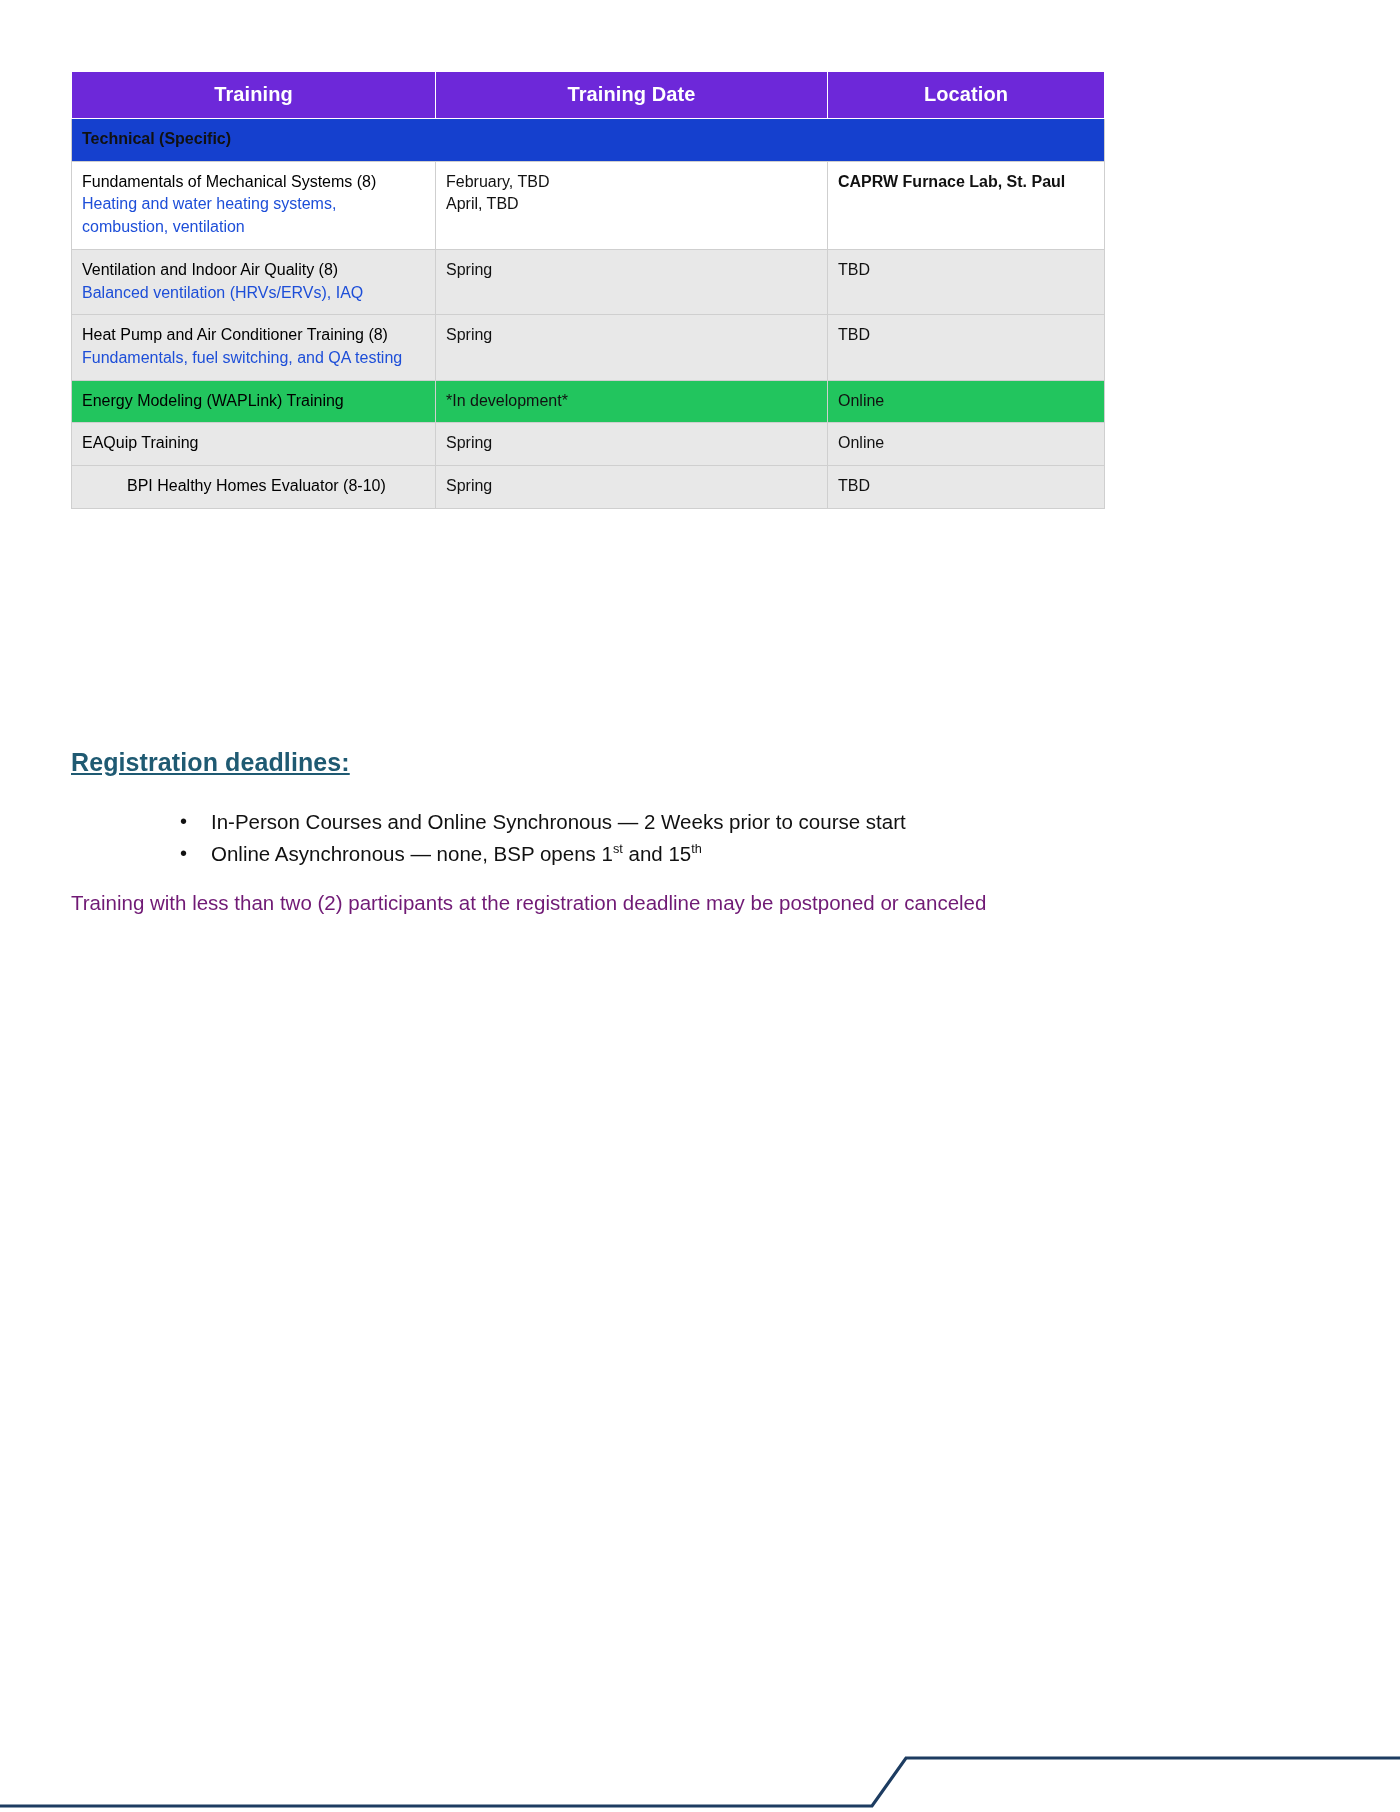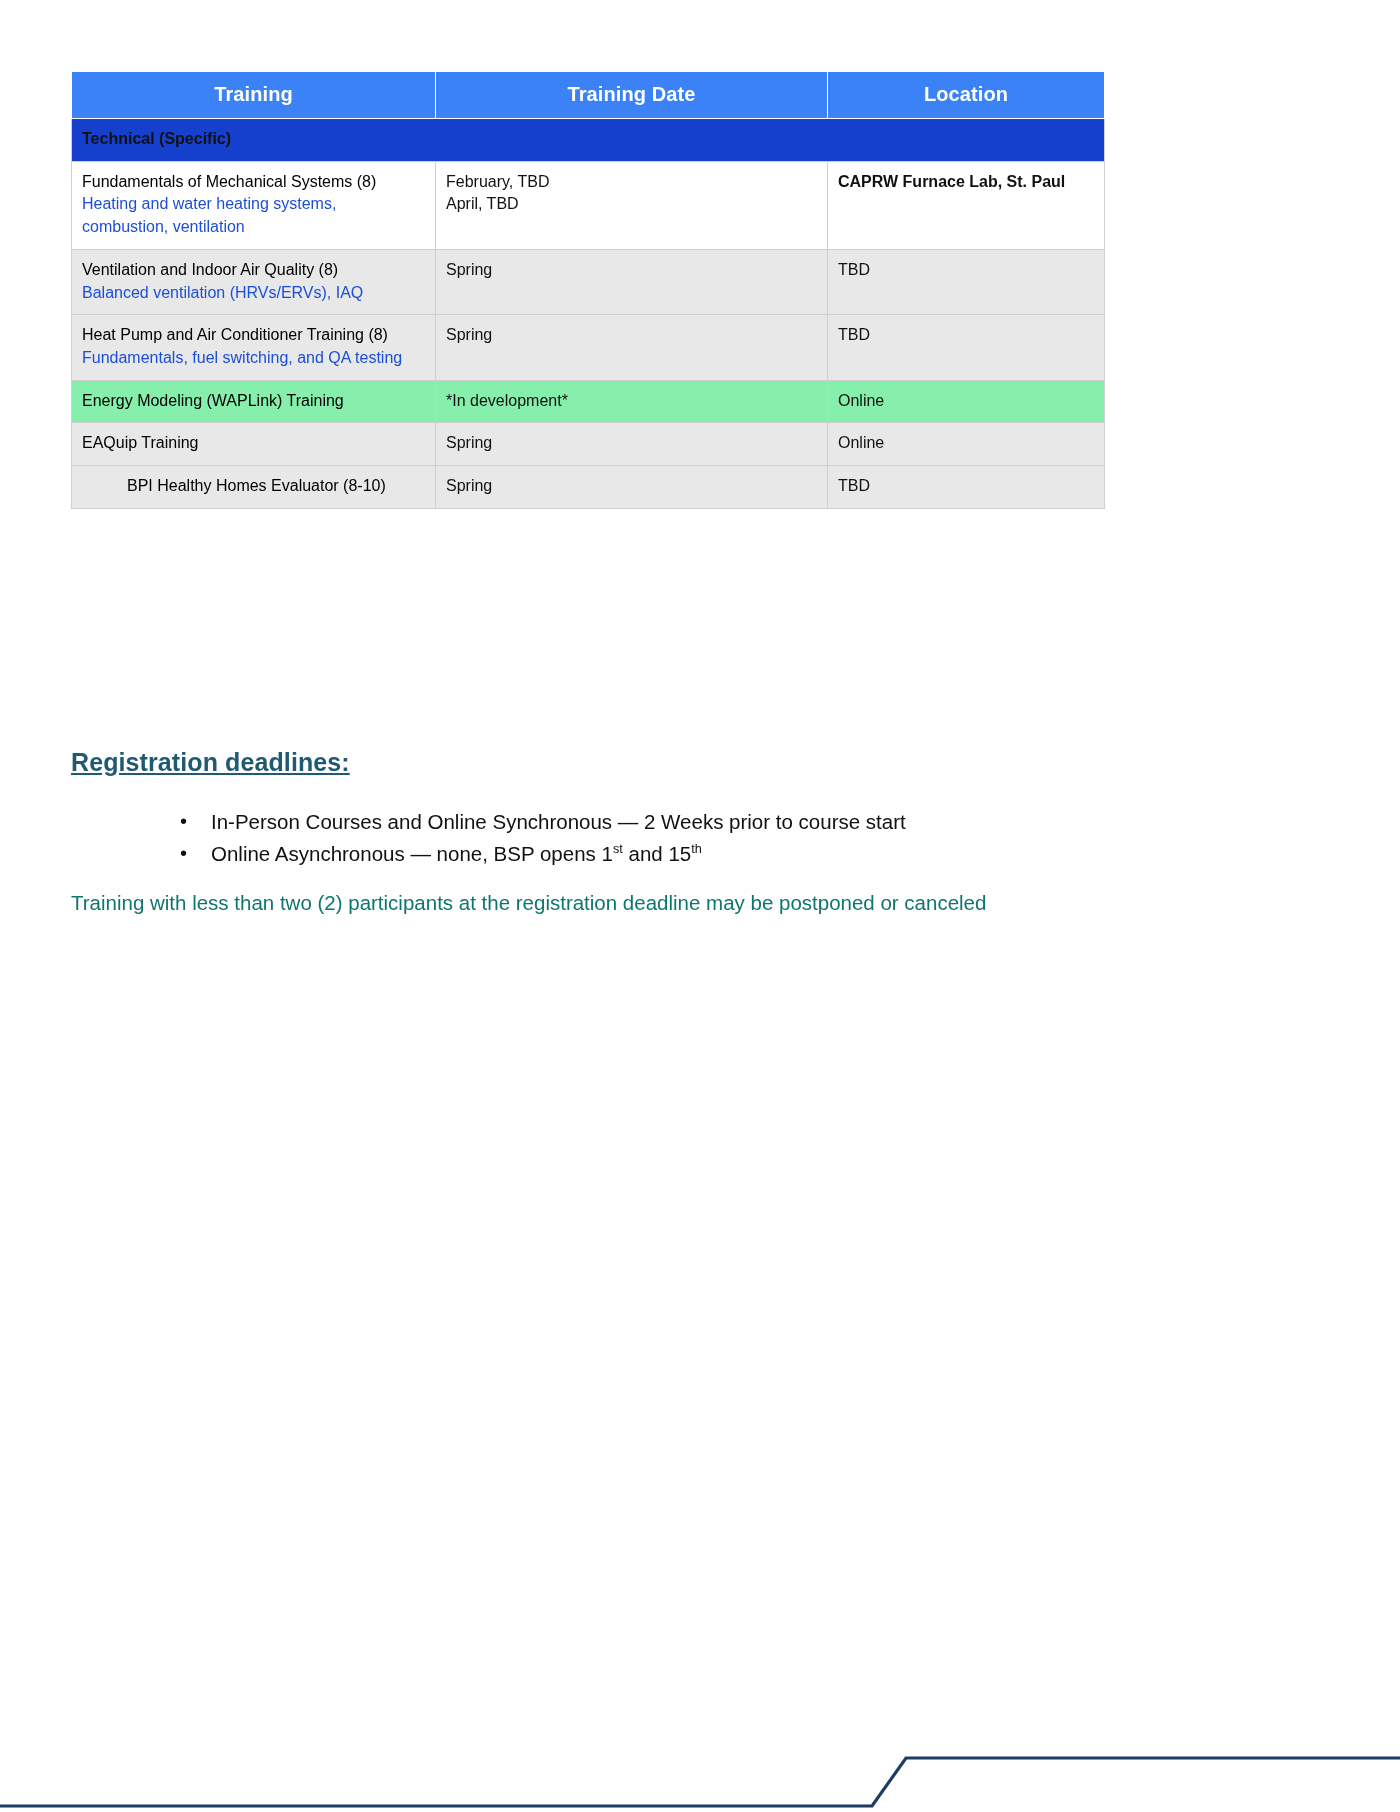--- a/index.html
+++ b/index.html
@@ -28,21 +28,21 @@
     top: 71px;
     width: 1033px;
     border-collapse: collapse;
     table-layout: fixed;
   }
   .schedule-table col.c-training { width: 364px; }
   .schedule-table col.c-date     { width: 392px; }
   .schedule-table col.c-location { width: 277px; }
 
   .schedule-table thead th {
-    background: #3b82f6;
+    background: #6d28d9;
     color: #ffffff;
     font-size: 20px;
     font-weight: bold;
     text-align: center;
     padding: 11px 6px 12px;
     border: 1px solid #ffffff;
     letter-spacing: 0.1px;
   }
 
   .section-row td {
@@ -57,21 +57,21 @@
 
   .schedule-table tbody td {
     border: 1px solid #cfcfcf;
     vertical-align: top;
     padding: 9px 10px 10px;
     font-size: 16px;
     line-height: 1.42;
     color: #111111;
   }
   .schedule-table tbody tr.shade td { background: #e8e8e8; }
-  .schedule-table tbody tr.shade-light td { background: #86efac; }
+  .schedule-table tbody tr.shade-light td { background: #22c55e; }
   .schedule-table tbody tr.plain td { background: #ffffff; }
 
   .cell-title {
     font-weight: normal;
     display: block;
     color: #000000;
   }
   .cell-sub {
     display: block;
     font-weight: normal;
@@ -119,21 +119,21 @@
     line-height: 1.52;
   }
   .sup { font-size: 0.62em; vertical-align: super; line-height: 0; margin-top: 36px; }
 
   .note-paragraph {
     position: absolute;
     left: 71px;
     top: 888px;
     font-size: 20.5px;
     line-height: 1.5;
-    color: #0f766e;
+    color: #701a75;
     width: 1100px;
   }
 
   
   .footer {
     position: absolute;
     left: 0;
     bottom: 0;
     width: 1400px;
     height: 200px;

